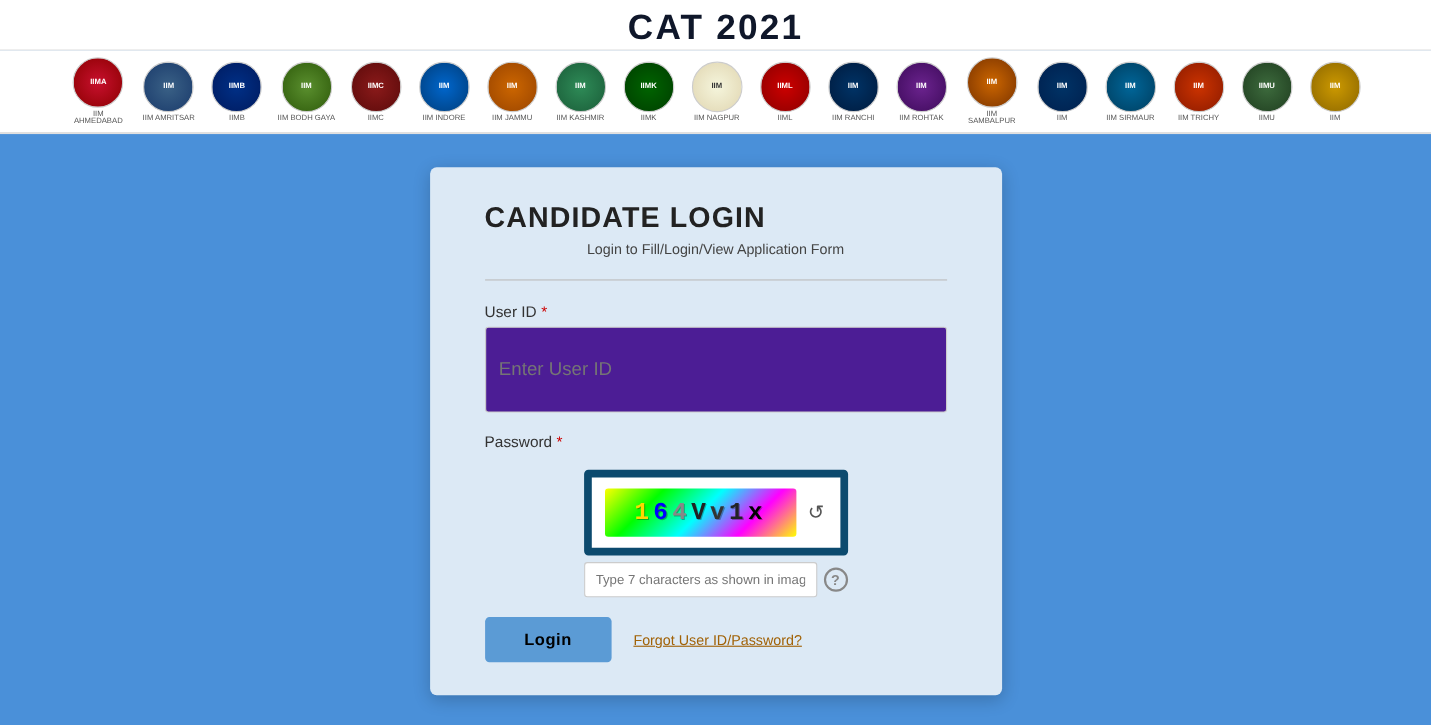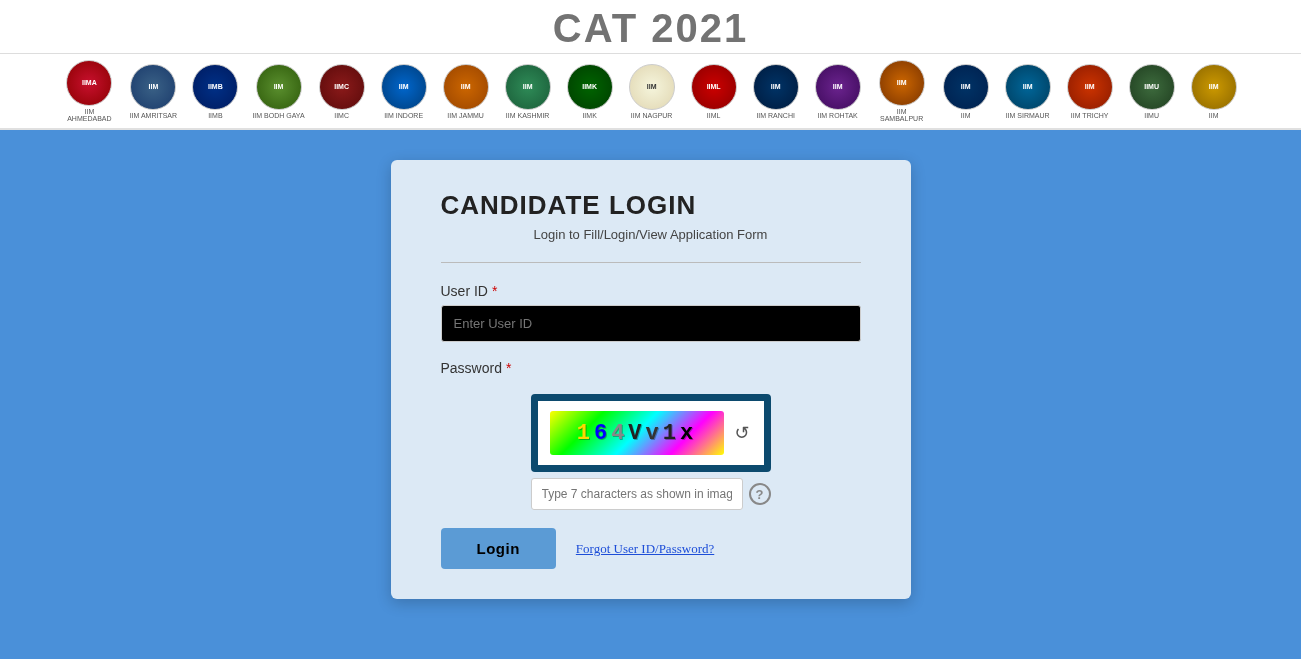--- a/index.html
+++ b/index.html
@@ -11,23 +11,23 @@
     }
 
     
     .header {
       background: #ffffff;
       text-align: center;
       padding: 6px 0 2px;
       border-bottom: 1px solid #ddd;
     }
     .header h1 {
-      font-size: 40px;
+      font-size: 32px;
       font-weight: 900;
-      color: #737373;
+      color: #0f172a;
       letter-spacing: 2px;
     }
 
     
     .logo-bar {
       background: #ffffff;
       display: flex;
       align-items: center;
       justify-content: center;
       gap: 12px;
@@ -134,25 +134,25 @@
       color: #333;
       margin-bottom: 6px;
       font-weight: 500;
     }
     .required-star {
       color: #cc0000;
       font-size: 14px;
     }
     .form-input {
       width: 100%;
-      padding: 10px 12px;
+      padding: 28px 12px;
       border: 1px solid #ccc;
       border-radius: 3px;
-      background: #000000;
-      font-size: 13px;
+      background: #4c1d95;
+      font-size: 17px;
       color: #888;
       outline: none;
     }
 
     
     .captcha-area {
       display: flex;
       flex-direction: column;
       align-items: center;
       margin-bottom: 18px;
@@ -248,27 +248,27 @@
       color: #000000;
       border: none;
       padding: 12px 36px;
       font-size: 15px;
       font-weight: 600;
       border-radius: 4px;
       cursor: pointer;
       letter-spacing: 0.5px;
     }
     .forgot-link {
-      color: #1d4ed8;
+      color: #a16207;
       font-size: 13px;
       text-decoration: underline;
       cursor: pointer;
       background: none;
       border: none;
-      font-family: Liberation Serif, serif;
+      font-family: Liberation Sans, sans-serif;
     }
   </style>
 </head>
 <body>
 
 <div class="header">
   <h1>CAT 2021</h1>
 </div>
 
 <div class="logo-bar">

